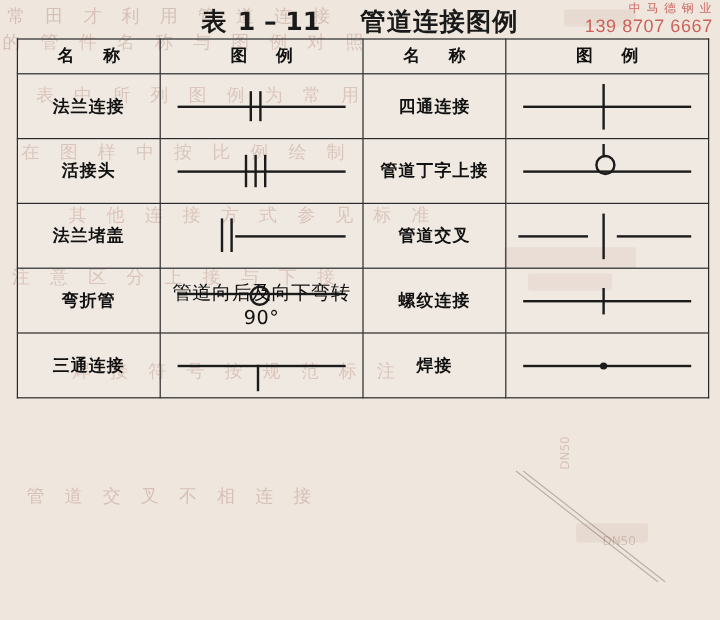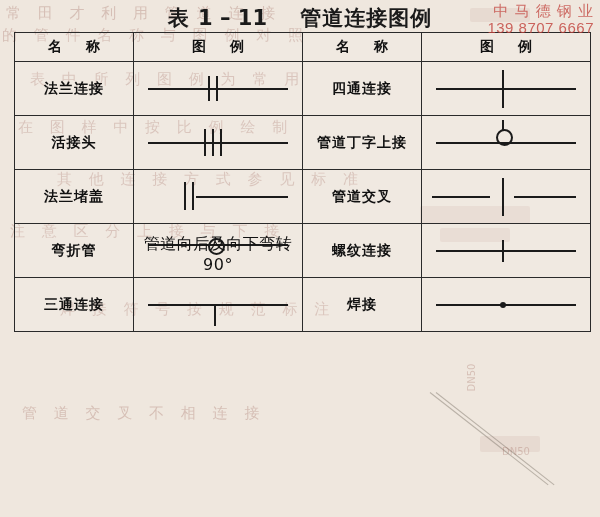--- a/index.html
+++ b/index.html
@@ -48,21 +48,21 @@
     position: absolute;
     right: 6px;
     top: 2px;
     z-index: 5;
     text-align: right;
     line-height: 1.15;
     pointer-events: none;
   }
   .watermark .wm-top {
     color: #c2423c;
-    font-size: 15px;
+    font-size: 10px;
     letter-spacing: 1px;
     opacity: 0.75;
   }
   .watermark .wm-bot {
     color: #c2423c;
     font-size: 15px;
     letter-spacing: 0.5px;
     opacity: 0.8;
   }
 

